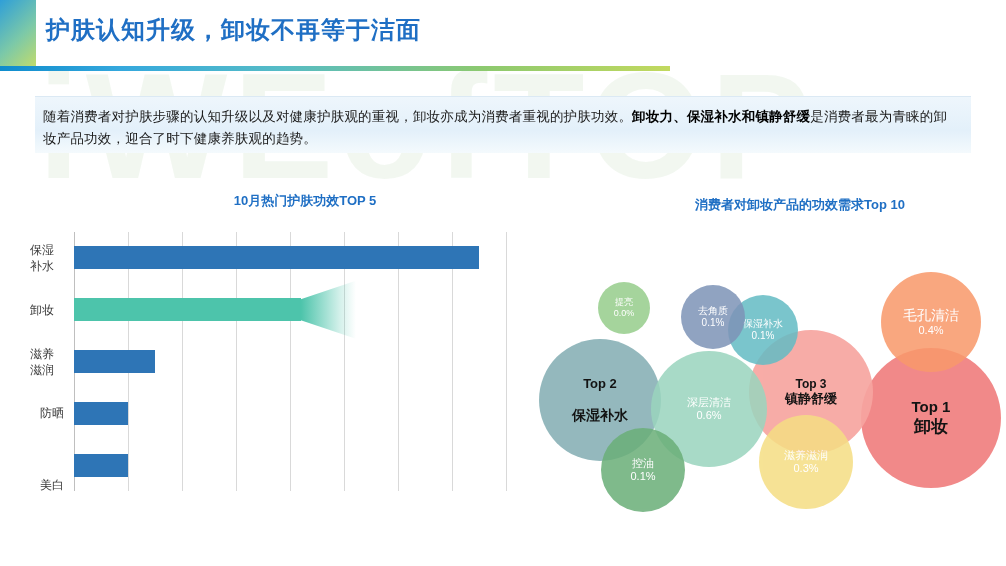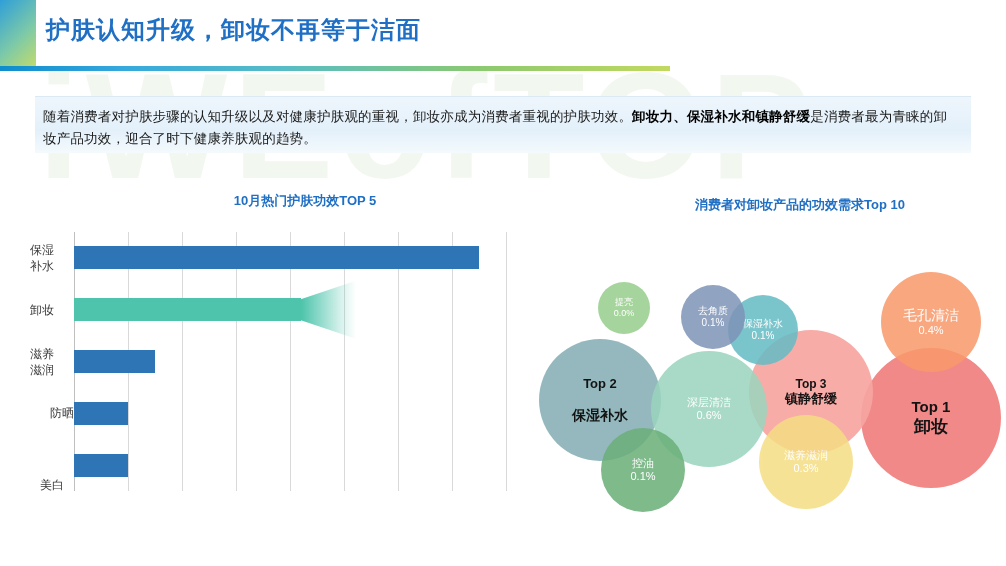--- a/index.html
+++ b/index.html
@@ -127,21 +127,21 @@
       <div class="bar blue" style="top: 118px; width: 81px; background: rgb(46, 117, 182);"></div>
       <div class="bar blue" style="top: 169.8px; width: 54px; background: rgb(46, 117, 182);"></div>
       <div class="bar blue" style="top: 221.6px; width: 54px; background: rgb(46, 117, 182);"></div>
     </div>
   <div id="bar-labels">
       <div class="bar-cat-label" style="position: absolute; left: 30px; width: 44px; text-align: left; white-space: pre; top: 241.9px;">保湿
 补水</div>
       <div class="bar-cat-label" style="position: absolute; left: 30px; width: 44px; text-align: left; white-space: pre; top: 301.7px;">卸妆</div>
       <div class="bar-cat-label" style="position: absolute; left: 30px; width: 44px; text-align: left; white-space: pre; top: 345.5px;">滋养
 滋润</div>
-      <div class="bar-cat-label" style="position: absolute; left: 30px; width: 44px; text-align: right; white-space: pre; top: 405.3px;">防晒</div>
+      <div class="bar-cat-label" style="position: absolute; left: 30px; width: 44px; text-align: center; white-space: pre; top: 405.3px;">防晒</div>
       <div class="bar-cat-label" style="position: absolute; left: 30px; width: 44px; text-align: center; white-space: pre; top: 477px;">美白</div>
     </div>
 
   <div class="bub-title">消费者对卸妆产品的功效需求Top 10</div>
   <div id="bubbles" class="bubbles">
       <div class="bubble dark" style="left: 33px; top: 117px; width: 122px; height: 122px; background: rgb(139, 179, 184); opacity: 0.92;">
         <span class="bname rank-label" style="font-size: 13px;">Top 2</span>
         <span class="bname" style="font-size: 14px; font-weight: 700; margin-top: 16px;">保湿补水</span>
       </div>
       <div class="bubble dark" style="left: 355px; top: 126px; width: 140px; height: 140px; background: rgb(240, 128, 128); opacity: 0.92; text-align: right;">

